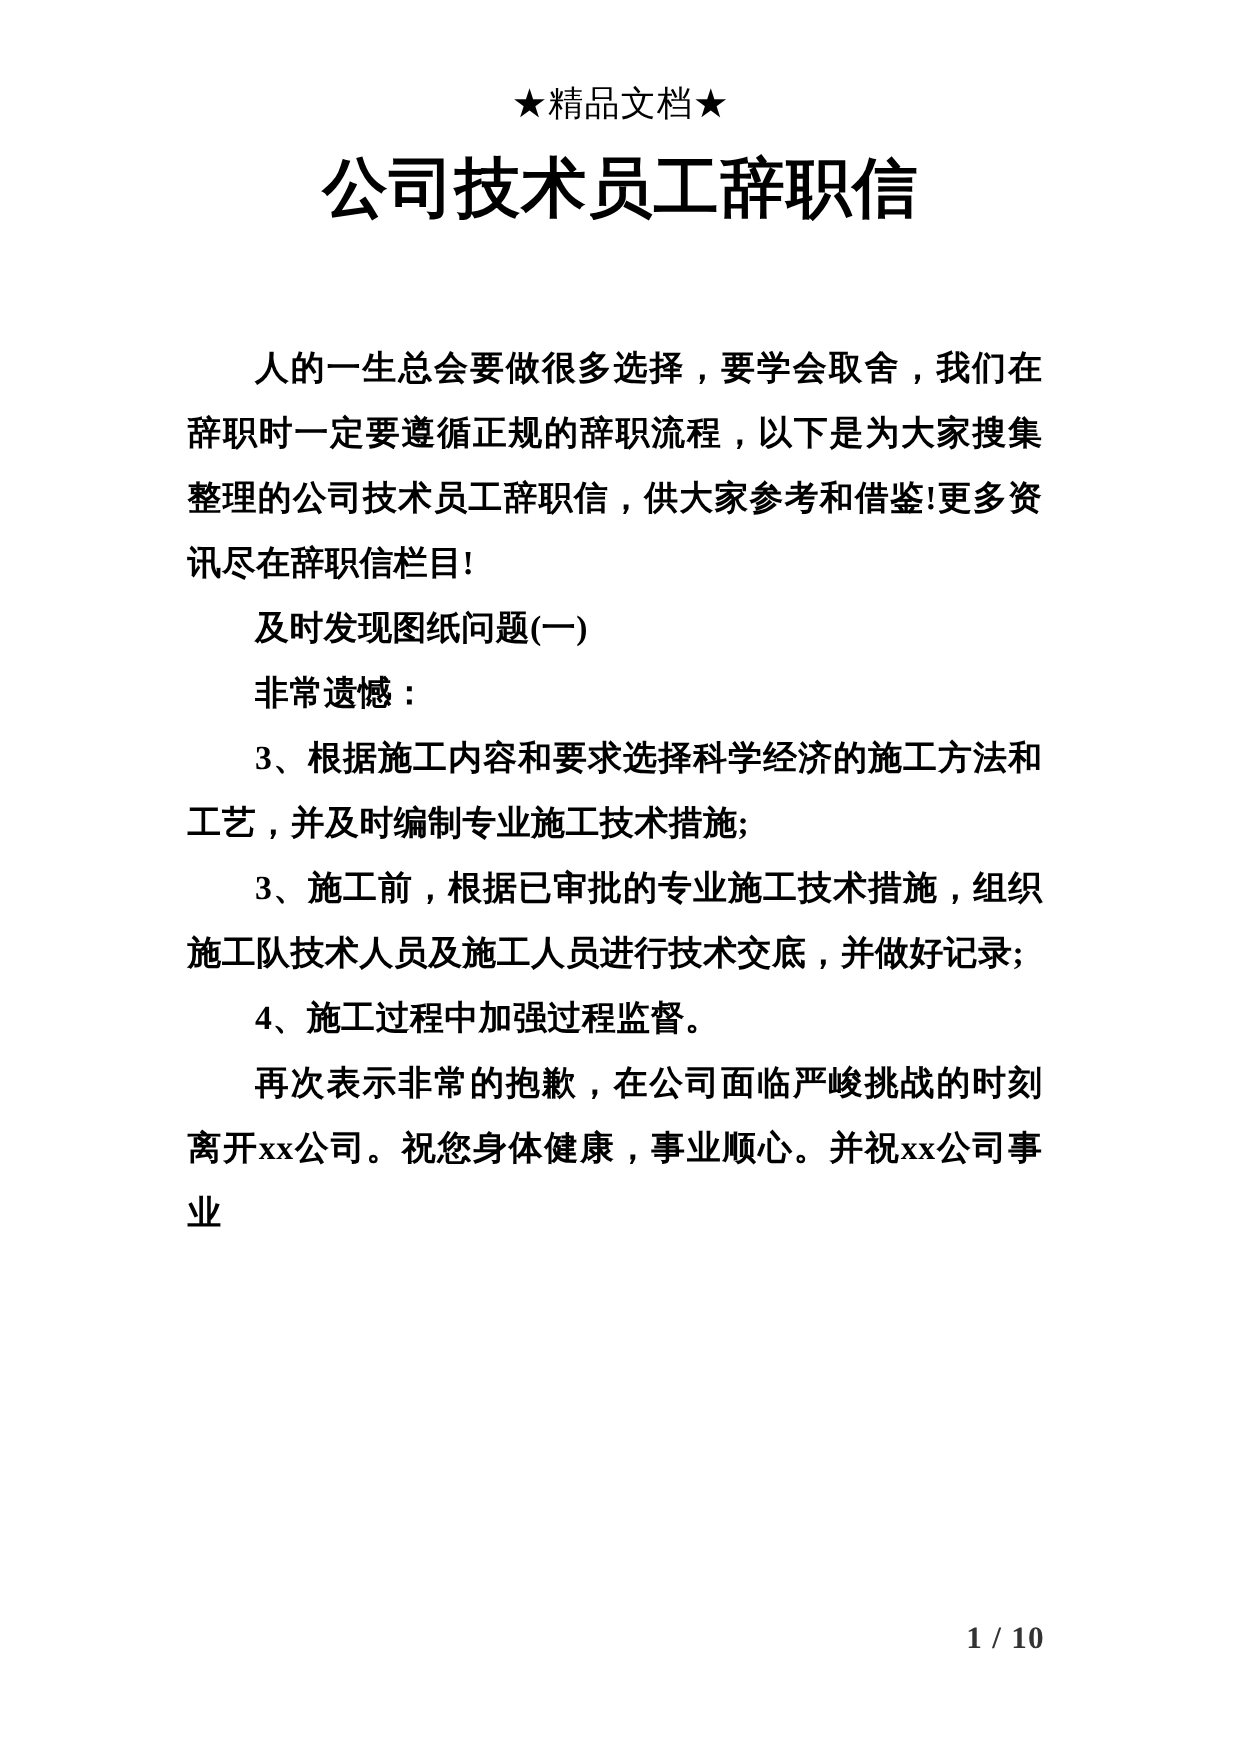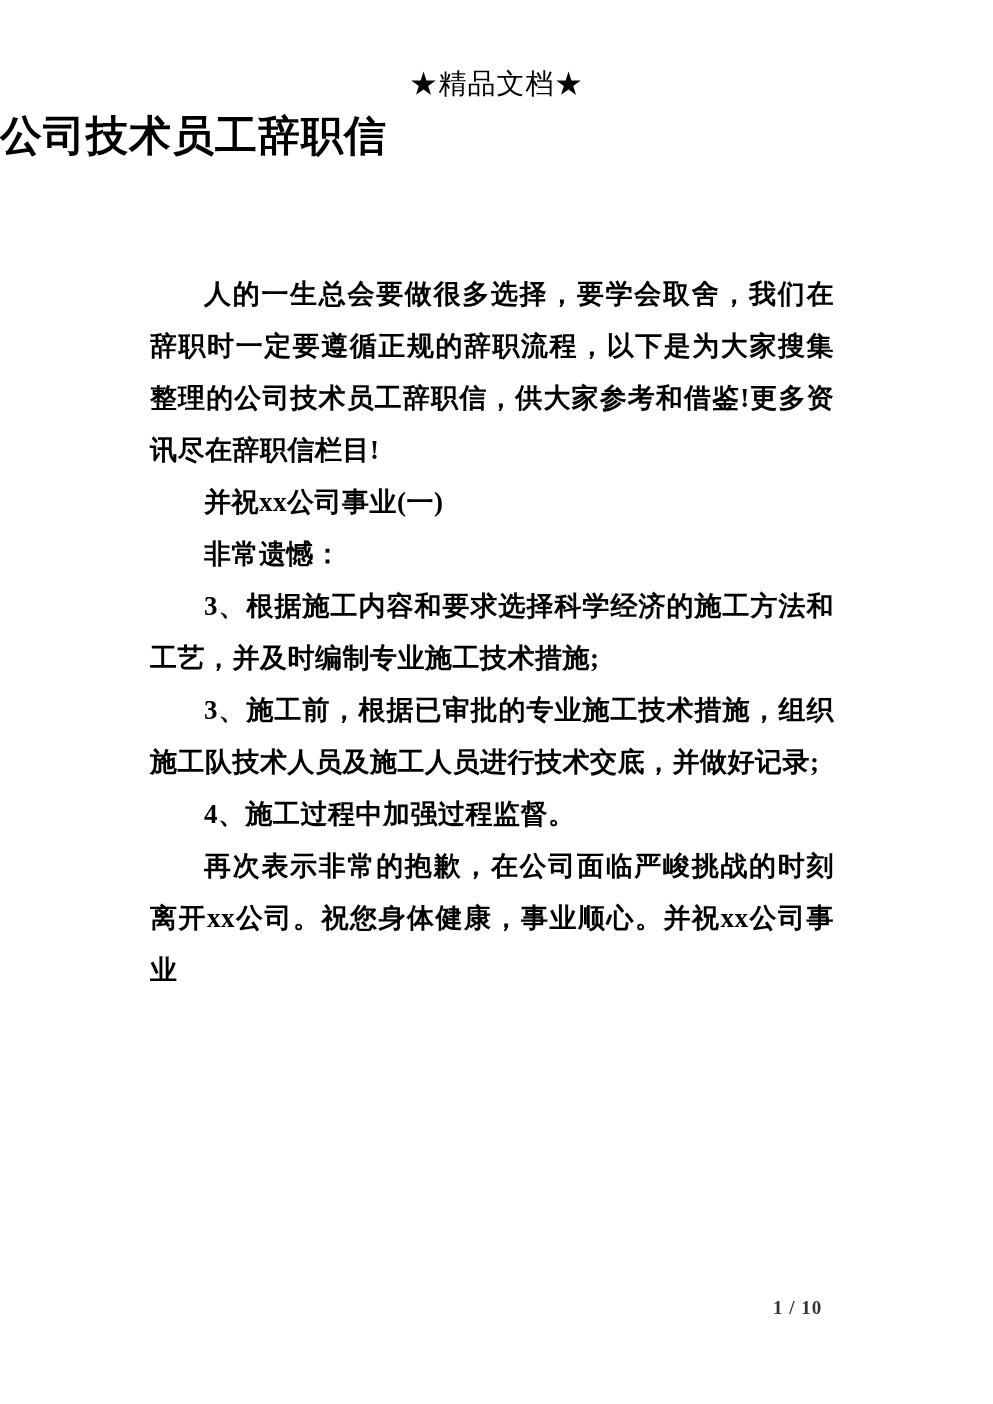--- a/index.html
+++ b/index.html
@@ -23,24 +23,25 @@
     left: 0;
     width: 100%;
     text-align: center;
     font-size: 28px;
     line-height: 40px;
     font-weight: normal;
     letter-spacing: 1px;
   }
   .doc-title {
     position: absolute;
-    top: 108px;
+    top: 124px;
     left: 0;
     width: 100%;
-    font-size: 42px;
+    text-align: center;
+    font-size: 52px;
     line-height: 56px;
     font-weight: bold;
     letter-spacing: 1px;
   }
   .doc-body {
     position: absolute;
     top: 268px;
     left: 150px;
     width: 684px;
     font-size: 27px;
@@ -51,38 +52,38 @@
   }
   .doc-body p {
     margin: 0;
     padding: 0;
     text-indent: 2em;
   }
   .page-number {
     position: absolute;
     top: 1297px;
     left: 773px;
-    font-size: 19px;
+    font-size: 25px;
     font-weight: bold;
     color: #333333;
     letter-spacing: 1px;
   }
 </style>
 </head>
 <body>
 
 <div class="page">
 
   <div class="doc-header">★精品文档★</div>
 
   <div class="doc-title">公司技术员工辞职信</div>
 
   <div class="doc-body">
     <p>人的一生总会要做很多选择，要学会取舍，我们在辞职时一定要遵循正规的辞职流程，以下是为大家搜集整理的公司技术员工辞职信，供大家参考和借鉴!更多资讯尽在辞职信栏目!</p>
-    <p>并祝xx公司事业(一)</p>
+    <p>及时发现图纸问题(一)</p>
     <p>非常遗憾：</p>
     <p>3、根据施工内容和要求选择科学经济的施工方法和工艺，并及时编制专业施工技术措施;</p>
     <p>3、施工前，根据已审批的专业施工技术措施，组织施工队技术人员及施工人员进行技术交底，并做好记录;</p>
     <p>4、施工过程中加强过程监督。</p>
     <p>再次表示非常的抱歉，在公司面临严峻挑战的时刻离开xx公司。祝您身体健康，事业顺心。并祝xx公司事业</p>
   </div>
 
   <div class="page-number">1 / 10</div>
 
 </div>

